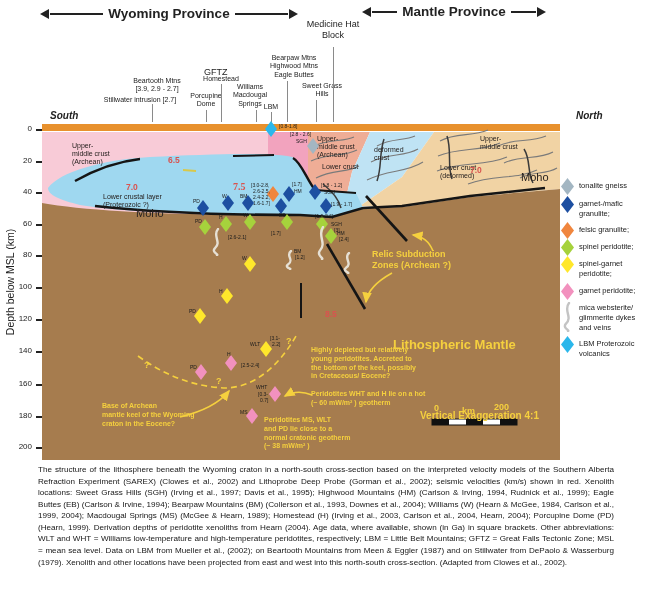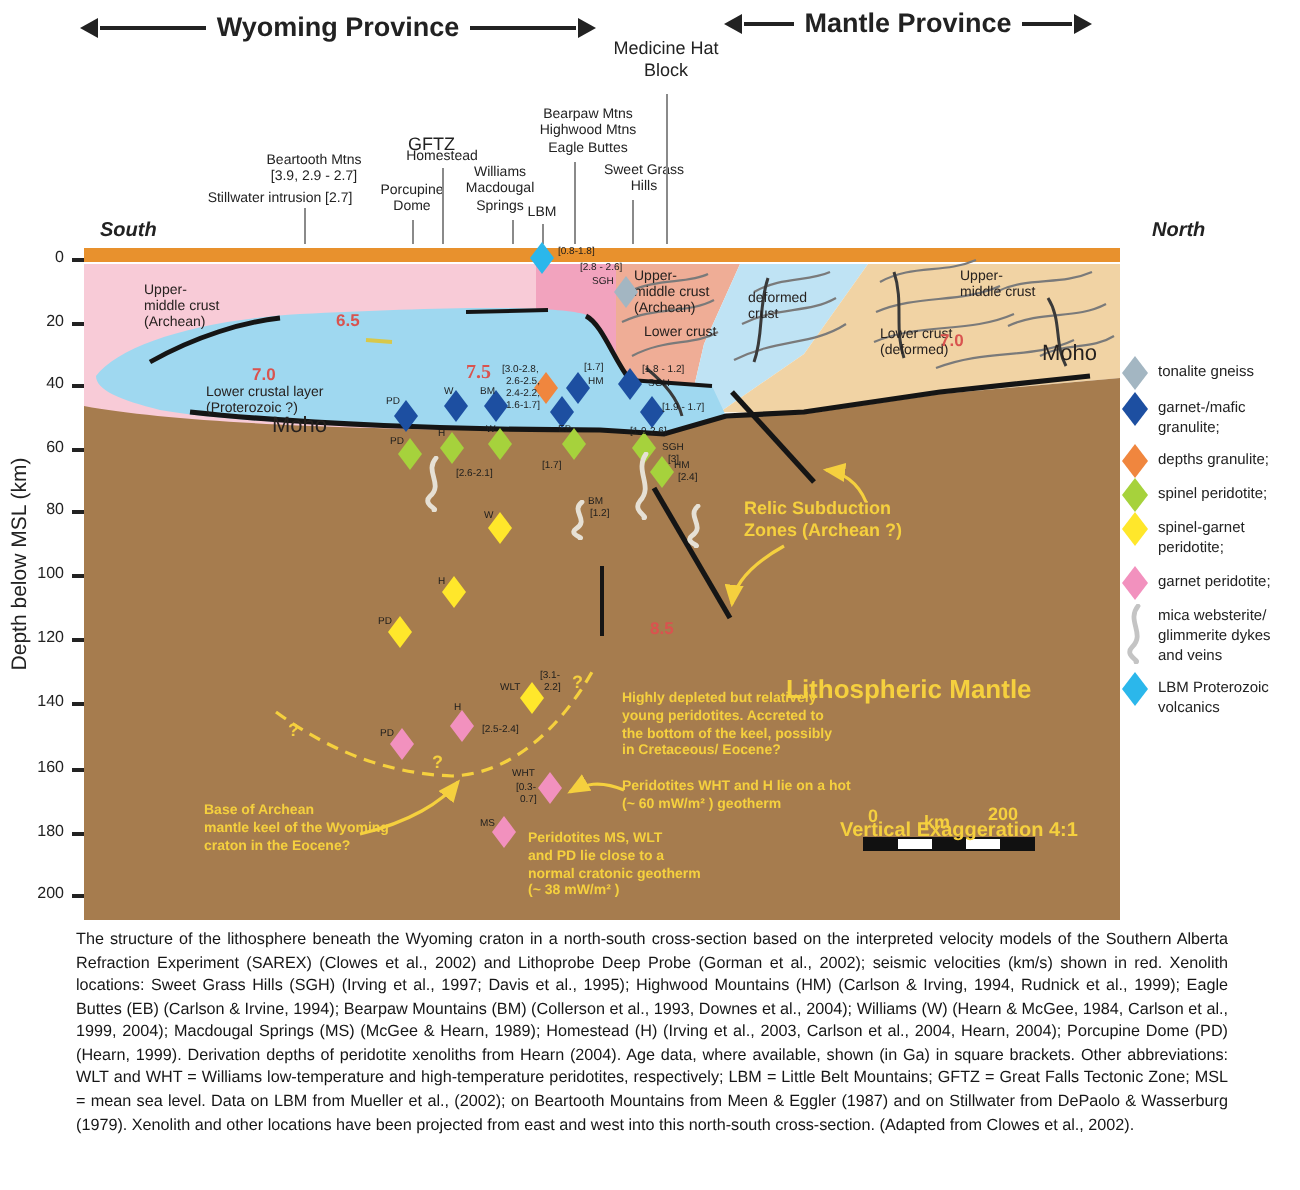--- a/index.html
+++ b/index.html
@@ -355,21 +355,21 @@
       <div style="position: absolute; left: 579px; top: 181px; font-size: 7.5px; line-height: 1.3; white-space: nowrap; color: rgb(34, 34, 34);">
         <div>tonalite gneiss</div>
       </div>
       <div style="position: absolute; left: 561px; top: 196px; width: 13px; height: 17px; background: rgb(29, 79, 161); clip-path: polygon(50% 0px, 100% 50%, 50% 100%, 0px 50%);"></div>
       <div style="position: absolute; left: 579px; top: 199px; font-size: 7.5px; line-height: 1.3; white-space: nowrap; color: rgb(34, 34, 34);">
         <div>garnet-/mafic</div>
         <div>granulite;</div>
       </div>
       <div style="position: absolute; left: 561px; top: 222px; width: 13px; height: 17px; background: rgb(240, 134, 62); clip-path: polygon(50% 0px, 100% 50%, 50% 100%, 0px 50%);"></div>
       <div style="position: absolute; left: 579px; top: 225px; font-size: 7.5px; line-height: 1.3; white-space: nowrap; color: rgb(34, 34, 34);">
-        <div>depths granulite;</div>
+        <div>felsic granulite;</div>
       </div>
       <div style="position: absolute; left: 561px; top: 239px; width: 13px; height: 17px; background: rgb(166, 210, 60); clip-path: polygon(50% 0px, 100% 50%, 50% 100%, 0px 50%);"></div>
       <div style="position: absolute; left: 579px; top: 242px; font-size: 7.5px; line-height: 1.3; white-space: nowrap; color: rgb(34, 34, 34);">
         <div>spinel peridotite;</div>
       </div>
       <div style="position: absolute; left: 561px; top: 256px; width: 13px; height: 17px; background: rgb(255, 231, 43); clip-path: polygon(50% 0px, 100% 50%, 50% 100%, 0px 50%);"></div>
       <div style="position: absolute; left: 579px; top: 259px; font-size: 7.5px; line-height: 1.3; white-space: nowrap; color: rgb(34, 34, 34);">
         <div>spinel-garnet</div>
         <div>peridotite;</div>
       </div>

